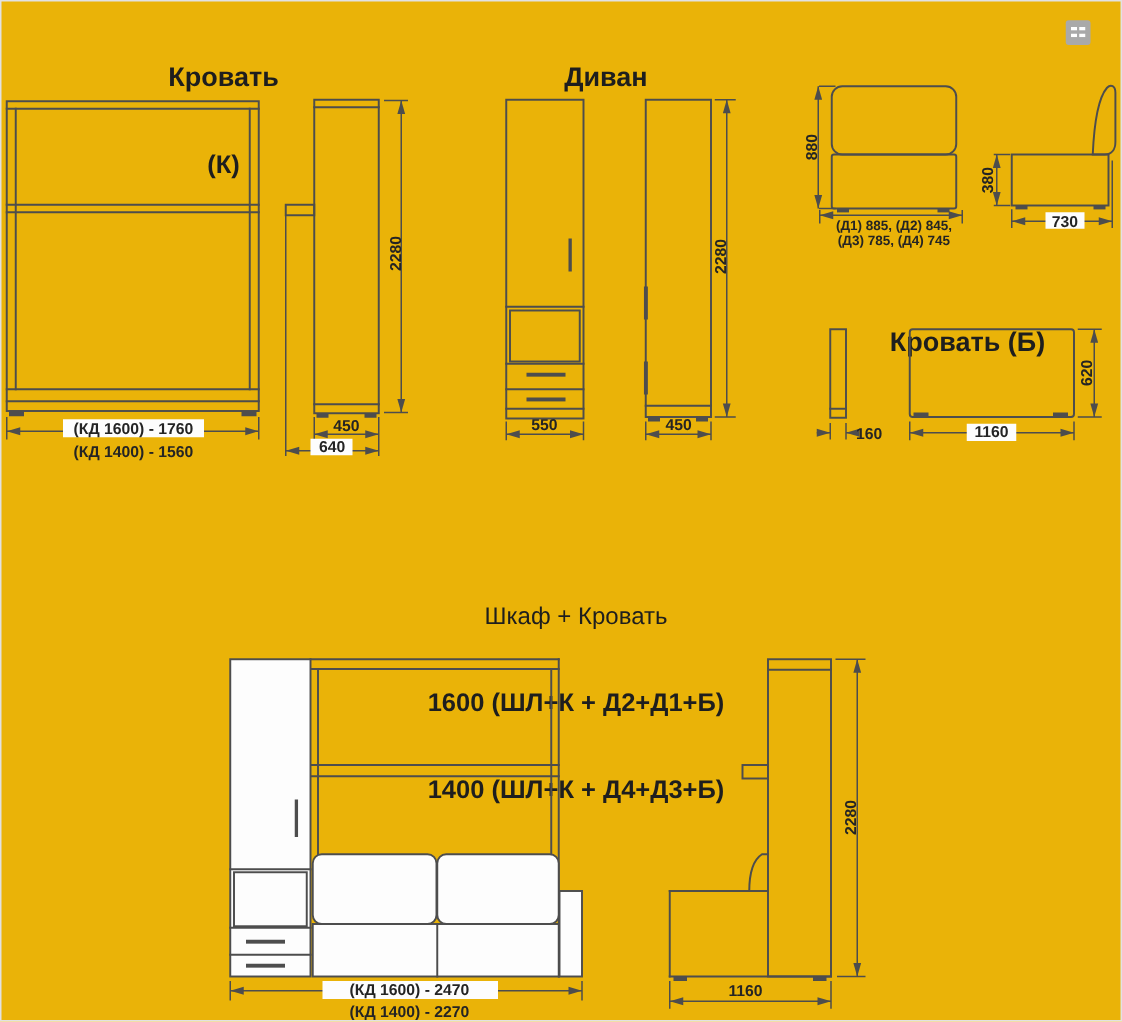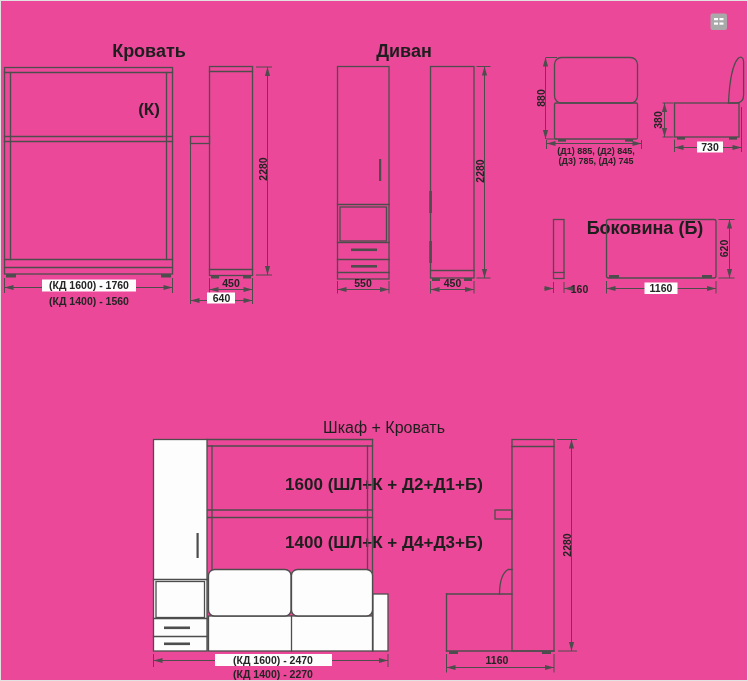--- a/index.html
+++ b/index.html
@@ -1,18 +1,18 @@
 <!DOCTYPE html>
 <html><head>
 <meta charset="utf-8">
 <style>
   html,body { margin:0; padding:0; background:#ffffff; }
   .page {
     position:relative; width:748px; height:681px;
-    background:#ec4899; border:1px solid #e2e2e2; box-sizing:border-box;
+    background:#eab308; border:1px solid #e2e2e2; box-sizing:border-box;
     font-family:"Liberation Sans", sans-serif; overflow:hidden;
   }
   .title {
     position:absolute; text-align:center; color:#1e1e1e;
     line-height:1.18; white-space:pre;
   }
   .t-big  { font-size:18px; font-weight:700; }
   .t-med  { font-size:17px; font-weight:700; }
   .t-reg  { font-size:16px; font-weight:400; }
   svg.canvas { position:absolute; left:0; top:0; }
@@ -33,23 +33,23 @@
 <div class="page">
 
   <div class="title" style="left:63px;top:2px;width:170px">
     <div class="t-big">Кровать</div>
     <div class="t-med">(К)</div>
   </div>
   <div class="title" style="left:318px;top:2px;width:170px">
     <div class="t-big">Диван</div>
   </div>
   <div class="title" style="left:558px;top:179px;width:172px">
-    <div class="t-big">Боковина (Б)</div>
-  </div>
-  <div class="title" style="left:233px;top:380px;width:300px">
+    <div class="t-big">Кровать (Б)</div>
+  </div>
+  <div class="title" style="left:233px;top:364px;width:300px">
     <div class="t-reg">Шкаф + Кровать</div>
     <div class="t-med">1600 (ШЛ+К + Д2+Д1+Б)</div>
     <div class="t-med">1400 (ШЛ+К + Д4+Д3+Б)</div>
   </div>
 
   <svg class="canvas" width="748" height="681" viewBox="0 0 748 681">
     <defs>
       <marker id="arr" markerWidth="11" markerHeight="8" refX="9.6" refY="3.5" orient="auto-start-reverse" markerUnits="userSpaceOnUse">
         <path d="M0.6,0.9 L9.6,3.5 L0.6,6.1 Z" fill="#4d4d4d"></path>
       </marker>

